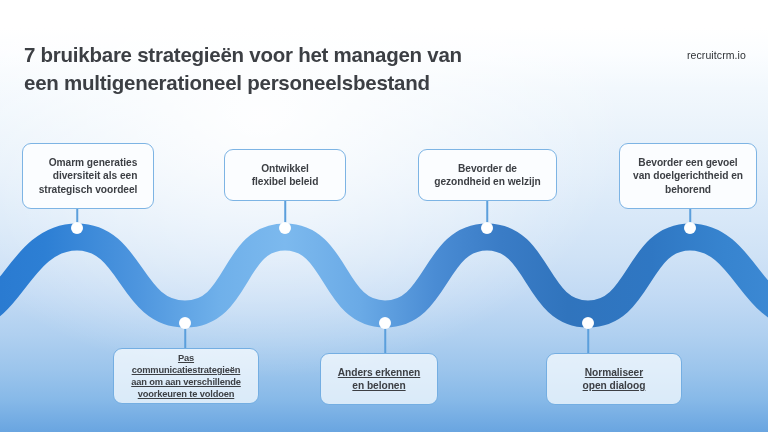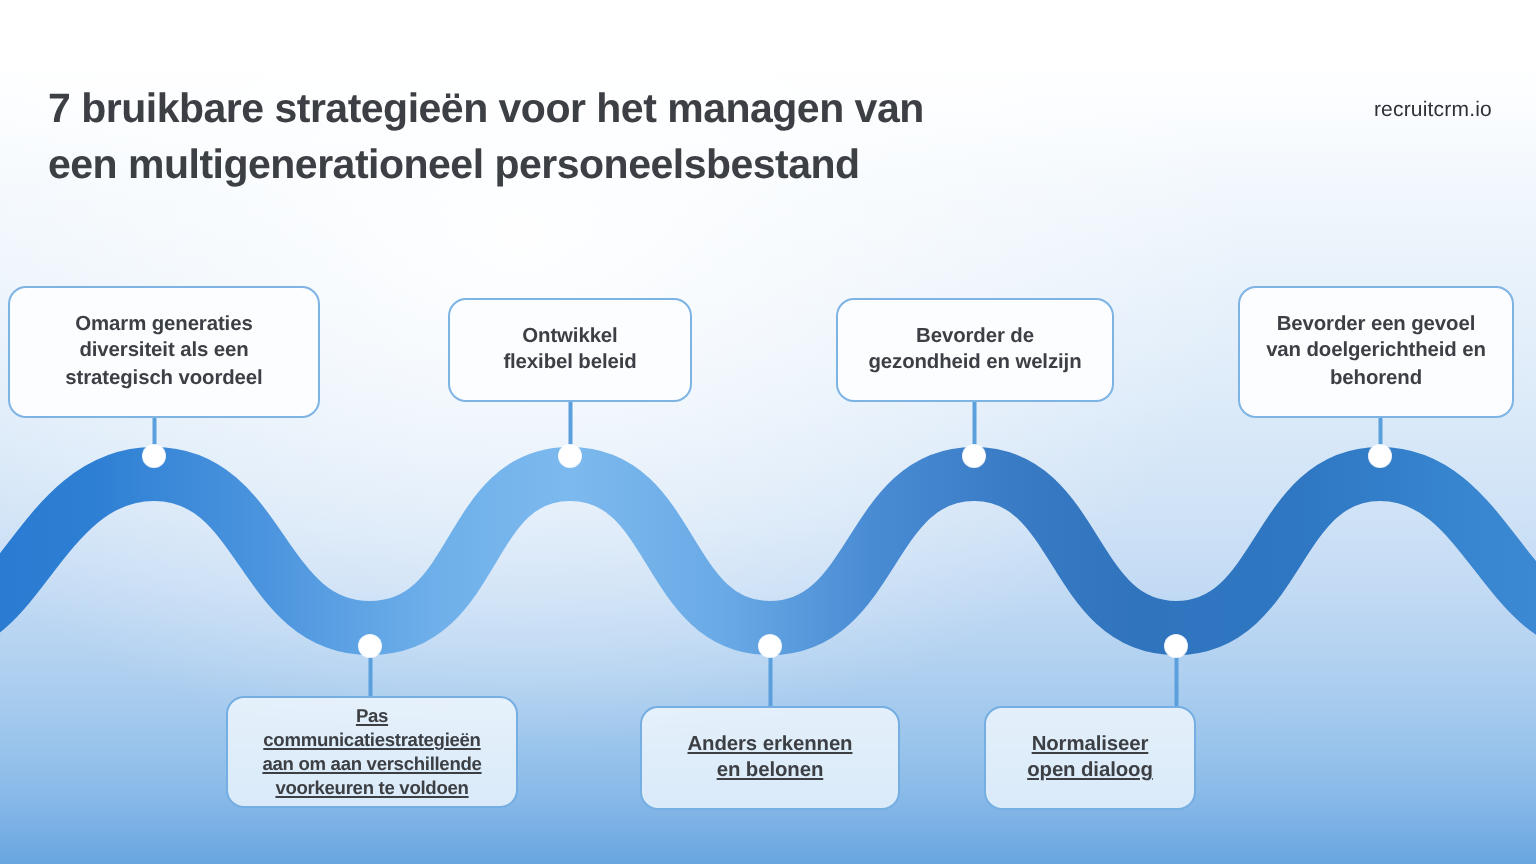--- a/index.html
+++ b/index.html
@@ -169,49 +169,49 @@
              C 240,286 232,209 285,209
              C 338,209 332,286 385,286
              C 438,286 434,209 487,209
              C 540,209 535,286 588,286
              C 641,286 637,209 690,209
              C 743,209 752,286 800,286"></path>
   </svg>
 
   <div class="connector" style="left:77px; top:181px; height:22px;"></div>
   <div class="node-dot" style="left:77px; top:200px;"></div>
-  <div class="card" style="left:4px; top:115px; width:156px; height:66px;">Omarm generaties
+  <div class="card" style="left:22px; top:115px; width:132px; height:66px;text-align:right;">Omarm generaties
 diversiteit als een
 strategisch voordeel</div>
 
   <div class="connector" style="left:185px; top:295px; height:26px;"></div>
   <div class="node-dot" style="left:185px; top:295px;"></div>
   <div class="card below tight" style="left:113px; top:320px; width:146px; height:56px;">Pas
 communicatiestrategieën
 aan om aan verschillende
 voorkeuren te voldoen</div>
 
   <div class="connector" style="left:285px; top:173px; height:30px;"></div>
   <div class="node-dot" style="left:285px; top:200px;"></div>
   <div class="card" style="left:224px; top:121px; width:122px; height:52px;">Ontwikkel
 flexibel beleid</div>
 
   <div class="connector" style="left:385px; top:295px; height:30px;"></div>
   <div class="node-dot" style="left:385px; top:295px;"></div>
-  <div class="card below" style="left:320px; top:325px; width:130px; height:52px;">Anders erkennen
+  <div class="card below" style="left:320px; top:325px; width:118px; height:52px;">Anders erkennen
 en belonen</div>
 
   <div class="connector" style="left:487px; top:173px; height:30px;"></div>
   <div class="node-dot" style="left:487px; top:200px;"></div>
   <div class="card" style="left:418px; top:121px; width:139px; height:52px;">Bevorder de
 gezondheid en welzijn</div>
 
   <div class="connector" style="left:588px; top:295px; height:30px;"></div>
   <div class="node-dot" style="left:588px; top:295px;"></div>
-  <div class="card below" style="left:492px; top:325px; width:106px; height:52px;">Normaliseer
+  <div class="card below" style="left:546px; top:325px; width:136px; height:52px;">Normaliseer
 open dialoog</div>
 
   <div class="connector" style="left:690px; top:181px; height:22px;"></div>
   <div class="node-dot" style="left:690px; top:200px;"></div>
   <div class="card" style="left:619px; top:115px; width:138px; height:66px;">Bevorder een gevoel
 van doelgerichtheid en
 behorend</div>
 
 </div>
 

